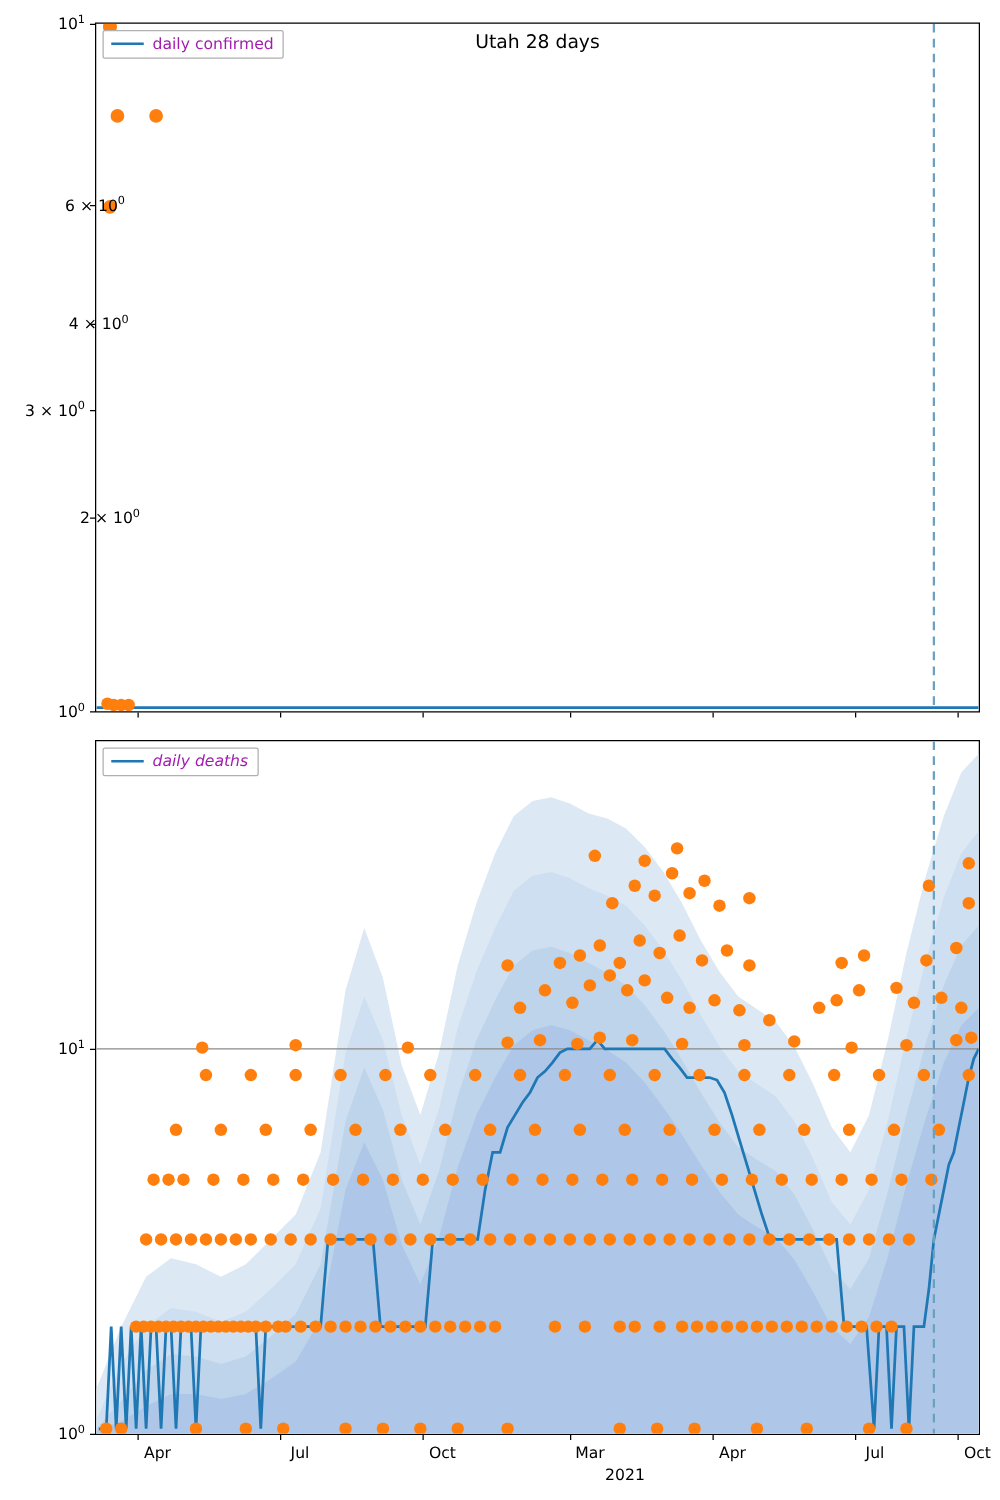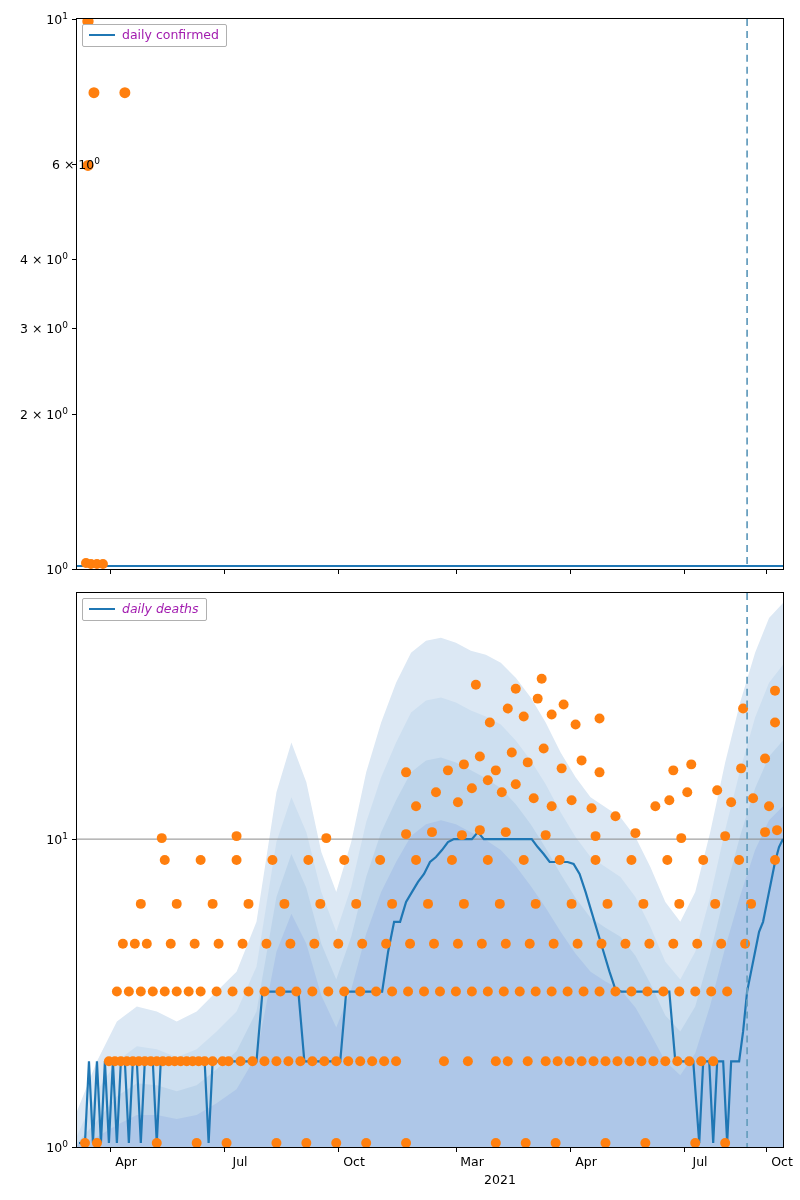--- a/index.html
+++ b/index.html
@@ -126,33 +126,34 @@
           <circle cx="9" cy="546" r="5"></circle>
           <circle cx="14" cy="547" r="5"></circle>
           <circle cx="20" cy="547" r="5"></circle>
           <circle cx="26" cy="547" r="5"></circle>
         </g>
 
         <line x1="672" y1="0" x2="672" y2="552" stroke="#6aa0c0" stroke-width="1.8" stroke-dasharray="7,5"></line>
       </svg>
     </div>
 
+    <div class="chart-title">Utah 28 days</div>
 
     <div class="tick-mark y" style="left:-4px; top:1px;"></div>
     <div class="tick-mark y" style="left:-4px; top:146px;"></div>
     <div class="tick-mark y" style="left:-4px; top:241px;"></div>
     <div class="tick-mark y" style="left:-4px; top:310px;"></div>
     <div class="tick-mark y" style="left:-4px; top:396px;"></div>
     <div class="tick-mark y" style="left:-4px; top:551px;"></div>
 
     <div class="ytick-label" style="top:1px; left:-76px; width:68px;">10<sup style="font-size:9px;">1</sup></div>
     <div class="ytick-label" style="top:146px; left:-76px; width:68px;padding-left:32px;">6 × 10<sup style="font-size:9px;">0</sup></div>
-    <div class="ytick-label" style="top:241px; left:-76px; width:68px;">4 × 10<sup style="font-size:9px;">0</sup></div>
+    <div class="ytick-label" style="top:241px; left:-76px; width:68px;padding-left:35px;">4 × 10<sup style="font-size:9px;">0</sup></div>
     <div class="ytick-label" style="top:310px; left:-76px; width:68px;">3 × 10<sup style="font-size:9px;">0</sup></div>
-    <div class="ytick-label" style="top:396px; left:-76px; width:68px;">2 × 10<sup style="font-size:9px;">0</sup></div>
+    <div class="ytick-label" style="top:396px; left:-76px; width:68px;padding-left:44px;">2 × 10<sup style="font-size:9px;">0</sup></div>
     <div class="ytick-label" style="top:551px; left:-76px; width:68px;">10<sup style="font-size:9px;">0</sup></div>
 
     <div class="tick-mark x" style="left:34px;  top:552px;"></div>
     <div class="tick-mark x" style="left:148px; top:552px;"></div>
     <div class="tick-mark x" style="left:262px; top:552px;"></div>
     <div class="tick-mark x" style="left:380px; top:552px;"></div>
     <div class="tick-mark x" style="left:494px; top:552px;"></div>
     <div class="tick-mark x" style="left:608px; top:552px;"></div>
     <div class="tick-mark x" style="left:690px; top:552px;"></div>
 

